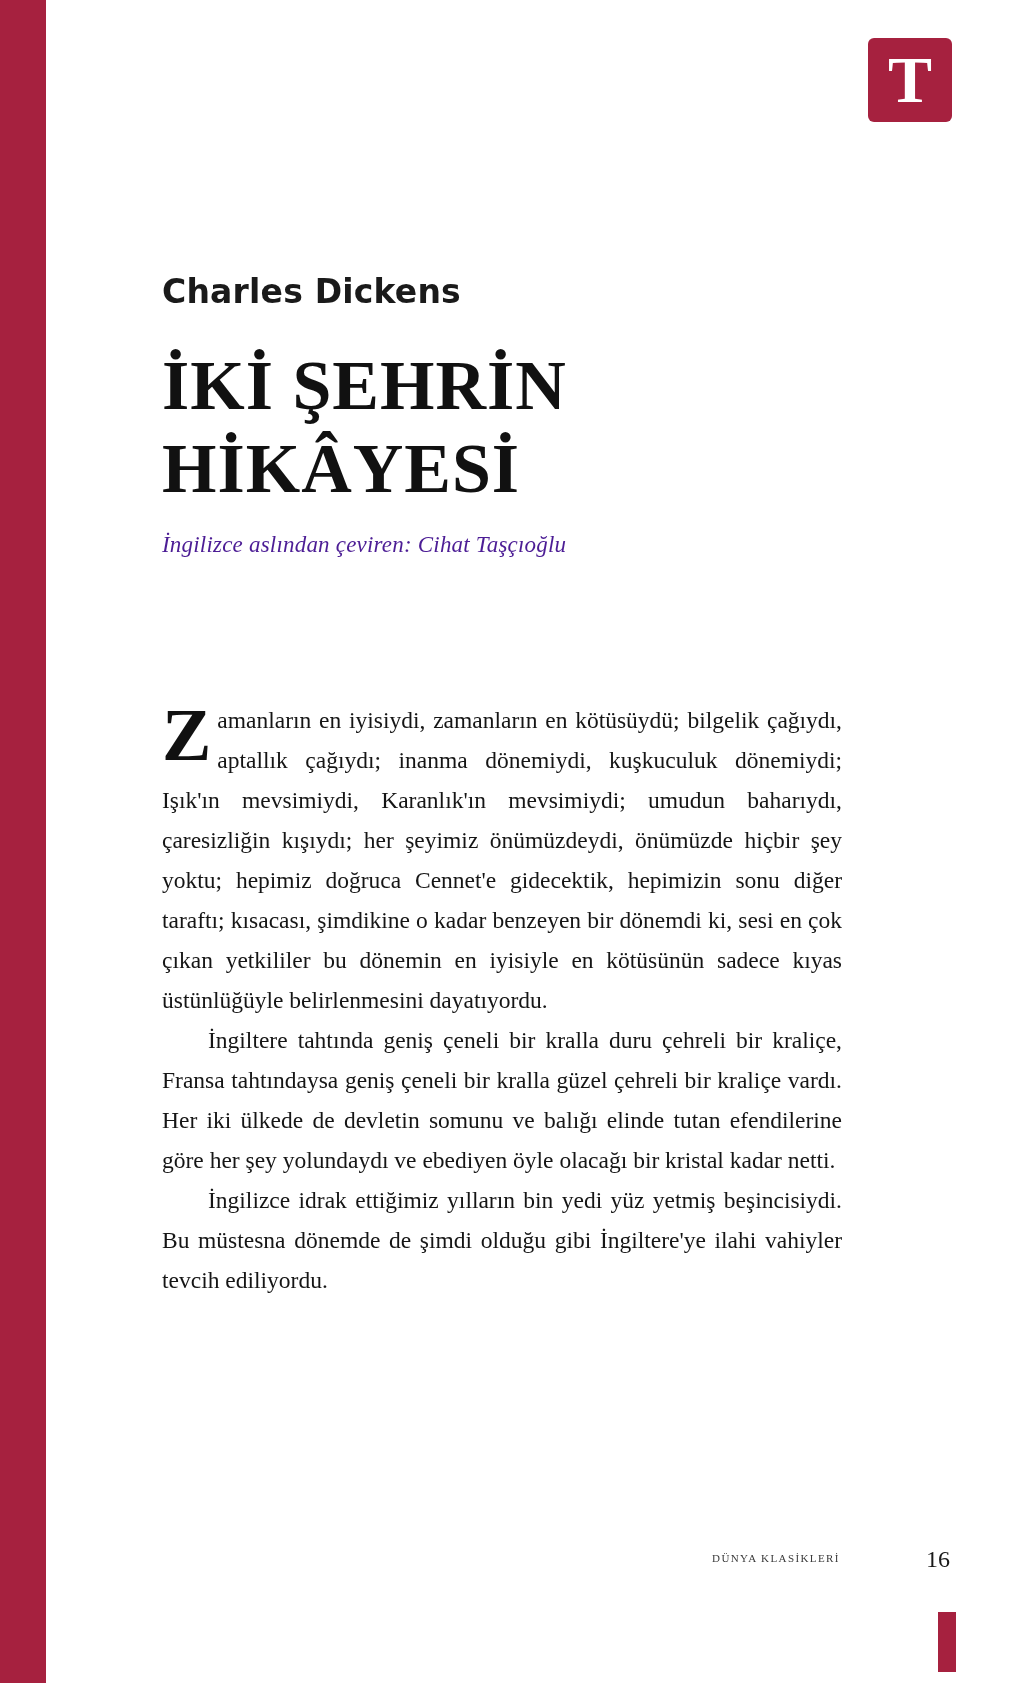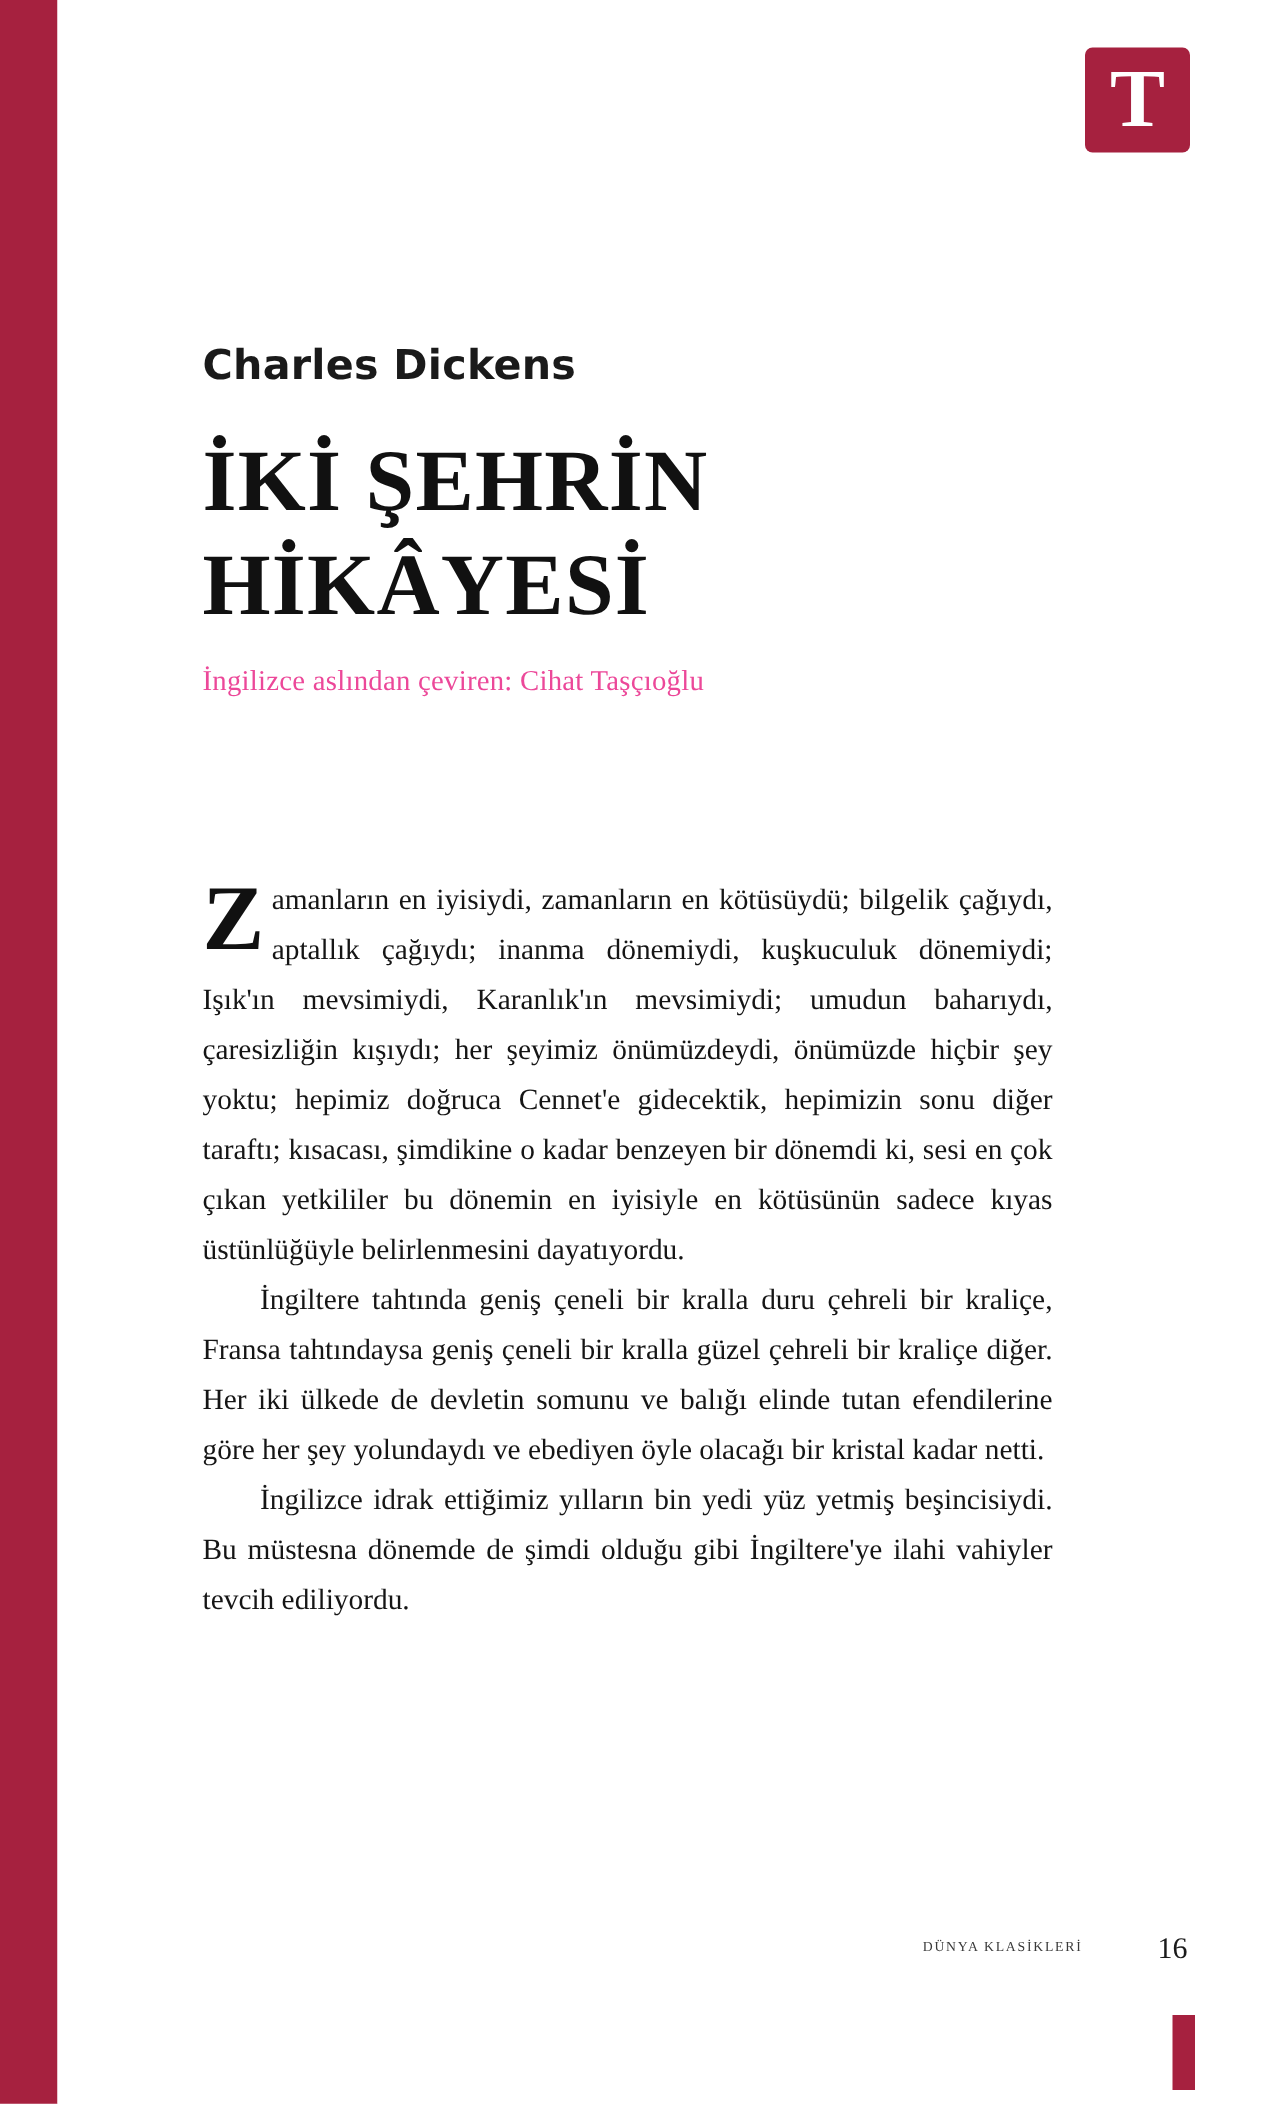--- a/index.html
+++ b/index.html
@@ -81,22 +81,23 @@
     font-size: 70px;
     font-weight: bold;
     color: #111111;
     line-height: 1.18;
     letter-spacing: 1px;
   }
   #book-title .line { display: block; }
   #translator {
     margin-top: 22px;
     font-family: "Liberation Serif", serif;
+    font-style: italic;
     font-size: 23px;
-    color: #ec4899;
+    color: #4c1d95;
     letter-spacing: 0.2px;
   }
 
   
   #body-text {
     position: absolute;
     left: 116px;
     top: 700px;
     width: 680px;
     font-family: "Liberation Serif", serif;
@@ -122,21 +123,21 @@
     padding: 4px 6px 0 0;
     color: #111111;
   }
 
   
   #footer-series {
     position: absolute;
     left: 640px;
     top: 1552px;
     width: 180px;
-    text-align: right;
+    text-align: center;
     font-family: "Liberation Serif", serif;
     font-size: 11px;
     letter-spacing: 1.4px;
     color: #3a3a3a;
   }
   #footer-page {
     position: absolute;
     left: 880px;
     top: 1546px;
     width: 50px;
@@ -169,21 +170,21 @@
     <div id="author">Charles Dickens</div>
     <div id="book-title">
       <span class="line">İKİ ŞEHRİN</span>
       <span class="line">HİKÂYESİ</span>
     </div>
     <div id="translator">İngilizce aslından çeviren: Cihat Taşçıoğlu</div>
   </div>
 
   <div id="body-text">
     <p class="first"><span class="dropcap">Z</span><span>amanların en iyisiydi, zamanların en kötüsüydü; bilgelik çağıydı, aptallık çağıydı; inanma dönemiydi, kuşkuculuk dönemiydi; Işık'ın mevsimiydi, Karanlık'ın mevsimiydi; umudun baharıydı, çaresizliğin kışıydı; her şeyimiz önümüzdeydi, önümüzde hiçbir şey yoktu; hepimiz doğruca Cennet'e gidecektik, hepimizin sonu diğer taraftı; kısacası, şimdikine o kadar benzeyen bir dönemdi ki, sesi en çok çıkan yetkililer bu dönemin en iyisiyle en kötüsünün sadece kıyas üstünlüğüyle belirlenmesini dayatıyordu.</span></p>
-    <p>İngiltere tahtında geniş çeneli bir kralla duru çehreli bir kraliçe, Fransa tahtındaysa geniş çeneli bir kralla güzel çehreli bir kraliçe diğer. Her iki ülkede de devletin somunu ve balığı elinde tutan efendilerine göre her şey yolundaydı ve ebediyen öyle olacağı bir kristal kadar netti.</p>
+    <p>İngiltere tahtında geniş çeneli bir kralla duru çehreli bir kraliçe, Fransa tahtındaysa geniş çeneli bir kralla güzel çehreli bir kraliçe vardı. Her iki ülkede de devletin somunu ve balığı elinde tutan efendilerine göre her şey yolundaydı ve ebediyen öyle olacağı bir kristal kadar netti.</p>
     <p>İngilizce idrak ettiğimiz yılların bin yedi yüz yetmiş beşincisiydi. Bu müstesna dönemde de şimdi olduğu gibi İngiltere'ye ilahi vahiyler tevcih ediliyordu.</p>
   </div>
 
   <div id="footer-series">DÜNYA KLASİKLERİ</div>
   <div id="footer-page">16</div>
   <div id="footer-mark"></div>
 
 </div>
 
 </body></html>

